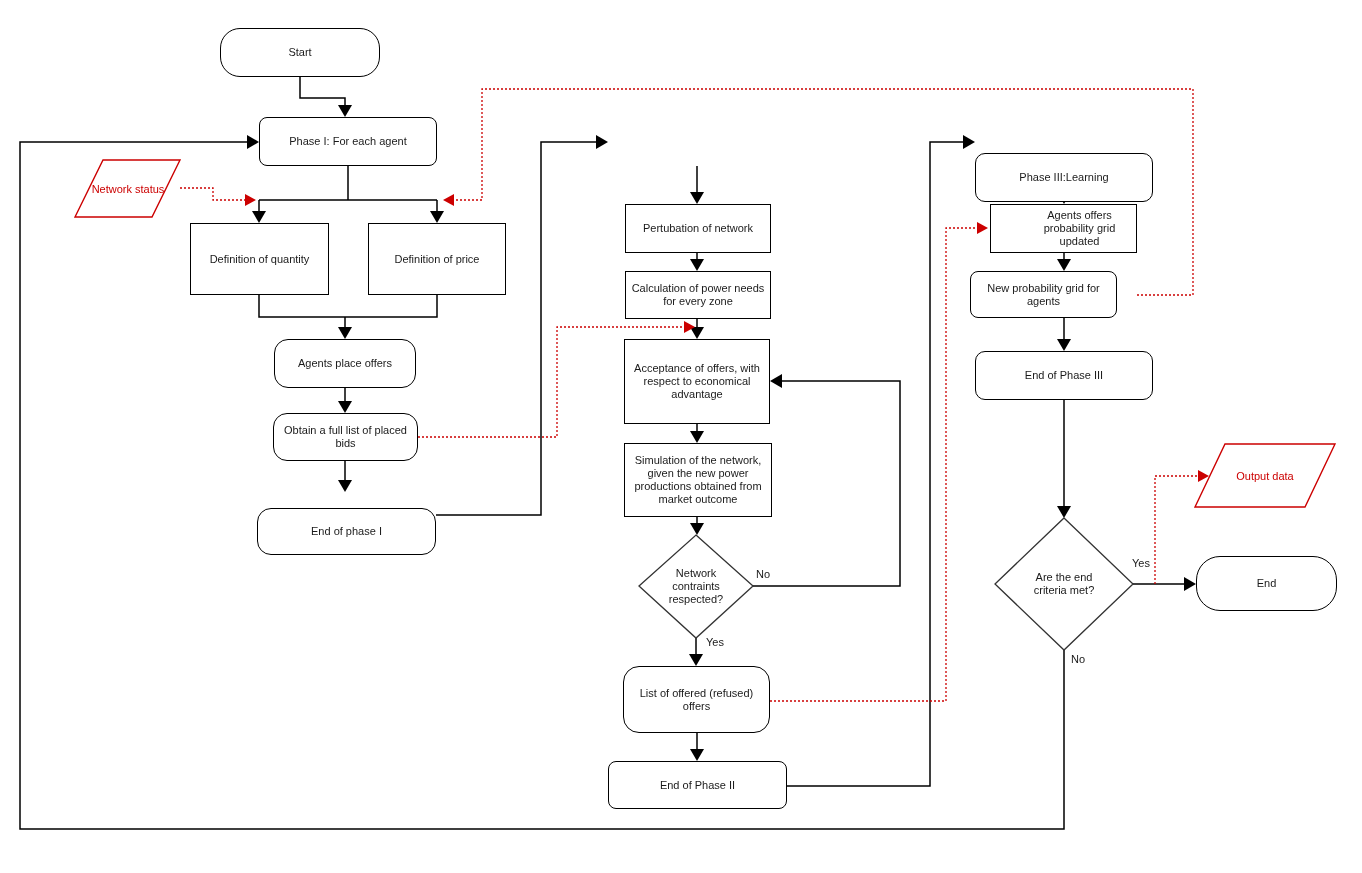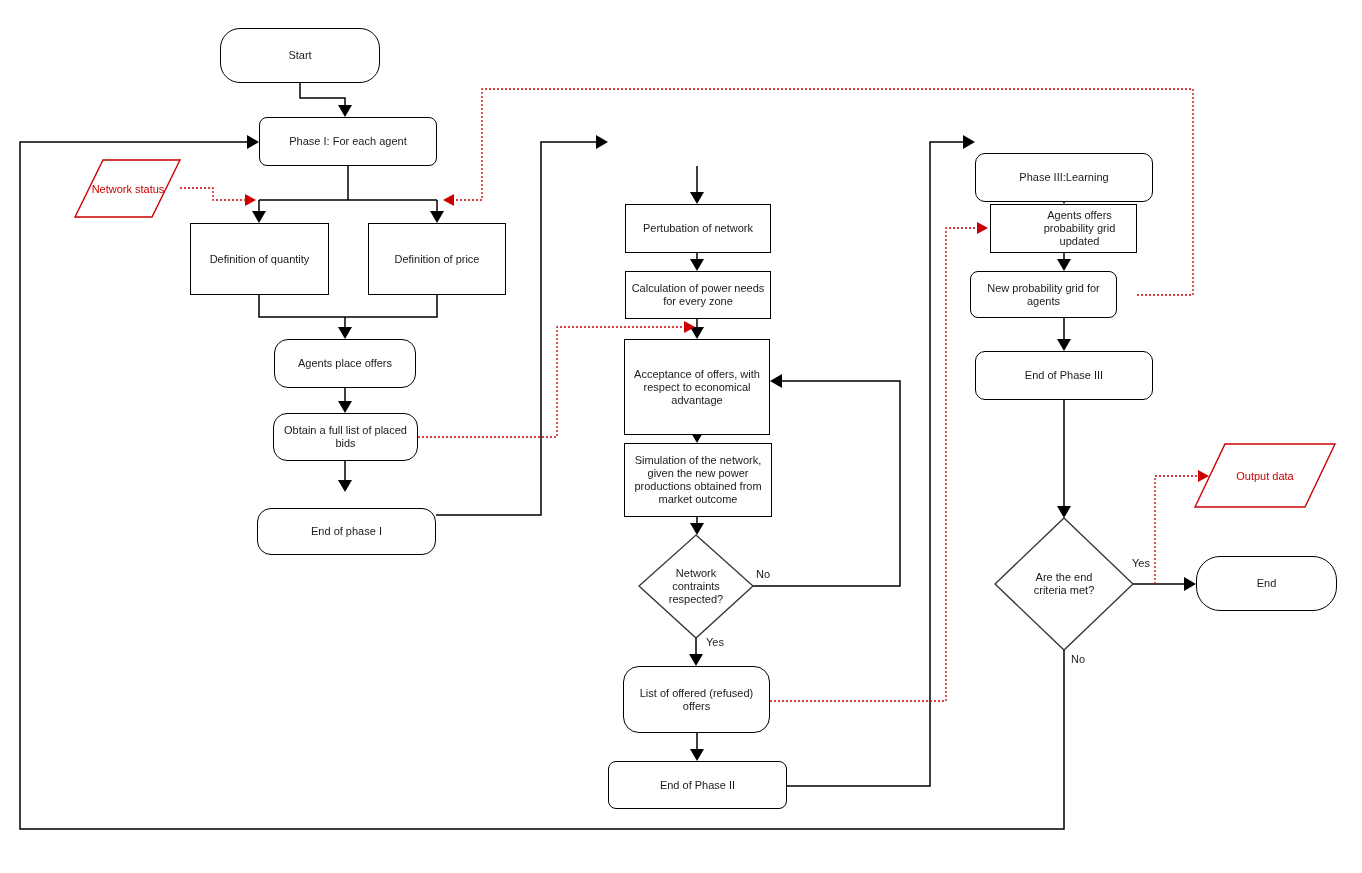--- a/index.html
+++ b/index.html
@@ -97,40 +97,40 @@
       <polygon points="1198,470 1198,482 1209,476"></polygon>
     </g>
 
     <polygon points="696,535 753,586 696,638 639,586" fill="#fff" stroke="#333" stroke-width="1.3"></polygon>
     <polygon points="1064,518 1133,584 1064,650 995,584" fill="#fff" stroke="#333" stroke-width="1.3"></polygon>
 
     <polygon points="103,160 180,160 152,217 75,217" fill="#fff" stroke="#cc0000" stroke-width="1.4"></polygon>
     <polygon points="1225,444 1335,444 1305,507 1195,507" fill="#fff" stroke="#cc0000" stroke-width="1.4"></polygon>
   </svg>
 
-  <div class="node r20" style="left:220px;top:28px;width:160px;height:55px;">Start</div>
+  <div class="node r20" style="left:220px;top:28px;width:160px;height:49px;">Start</div>
 
   <div class="node r8" style="left:259px;top:117px;width:178px;height:49px;">Phase I: For each agent</div>
 
   <div class="node" style="left:190px;top:223px;width:139px;height:72px;">Definition of quantity</div>
 
   <div class="node" style="left:368px;top:223px;width:138px;height:72px;">Definition of price</div>
 
   <div class="node r14" style="left:274px;top:339px;width:142px;height:49px;">Agents place offers</div>
 
   <div class="node r14" style="left:273px;top:413px;width:145px;height:48px;">Obtain a full list of placed bids</div>
 
   <div class="node r14" style="left:257px;top:508px;width:179px;height:47px;">End of phase I</div>
 
 
   <div class="node" style="left:625px;top:204px;width:146px;height:49px;">Pertubation of network</div>
 
   <div class="node" style="left:625px;top:271px;width:146px;height:48px;">Calculation of power needs for every zone</div>
 
-  <div class="node" style="left:624px;top:339px;width:146px;height:96px;">Acceptance of offers, with respect to economical advantage</div>
+  <div class="node" style="left:624px;top:339px;width:146px;height:85px;">Acceptance of offers, with respect to economical advantage</div>
 
   <div class="node" style="left:624px;top:443px;width:148px;height:74px;">Simulation of the network, given the new power productions obtained from market outcome</div>
 
   <div class="shape-label" style="left:651px;top:556px;width:90px;height:60px;">Network contraints respected?</div>
 
   <div class="node r16" style="left:623px;top:666px;width:147px;height:67px;">List of offered (refused) offers</div>
 
   <div class="node r8" style="left:608px;top:761px;width:179px;height:48px;">End of Phase II</div>
 
   <div class="node r10" style="left:975px;top:117px;width:178px;height:49px;margin-top:36px;">Phase III:Learning</div>

